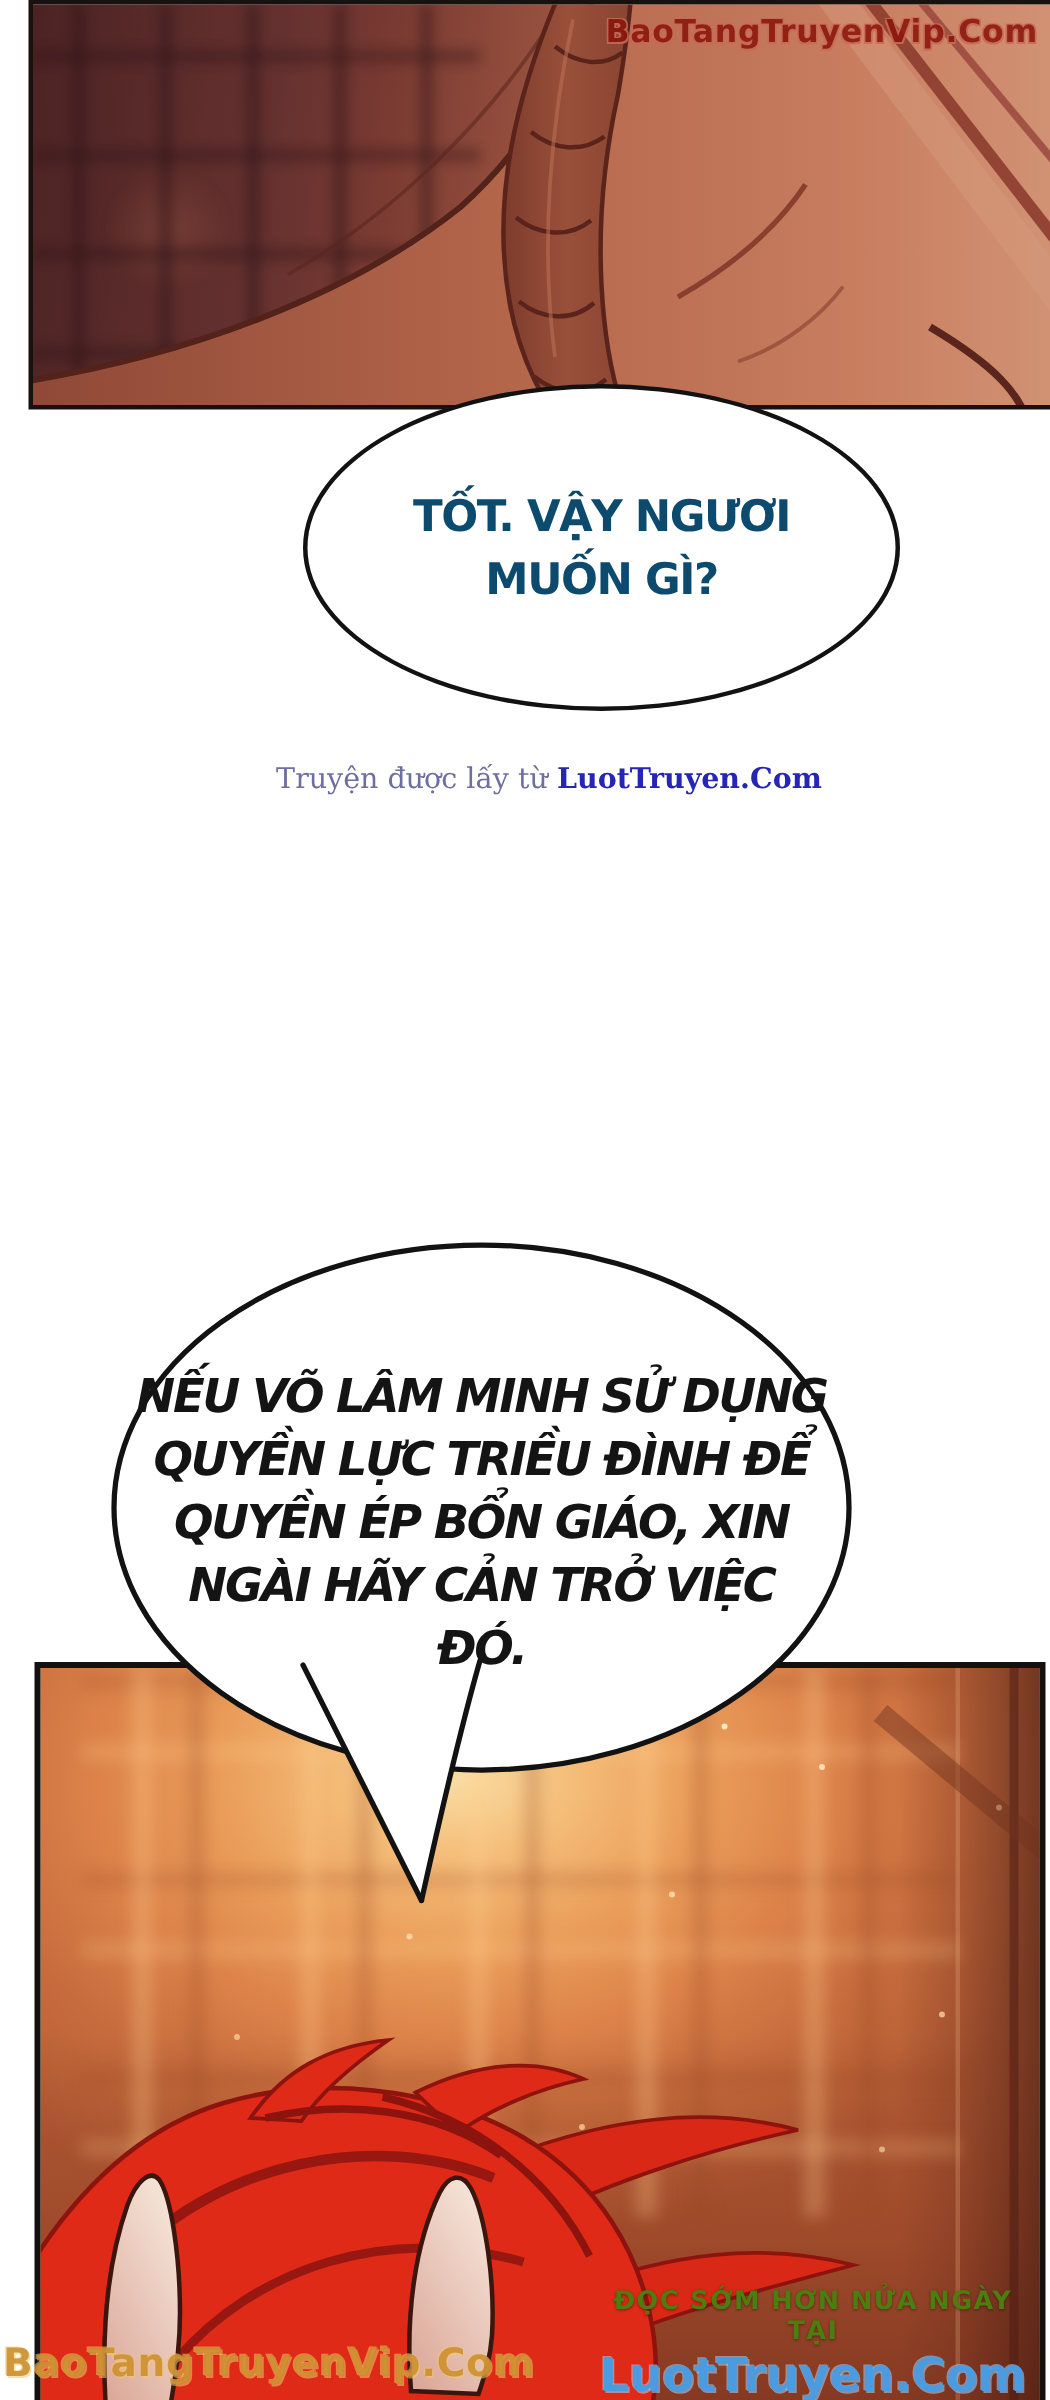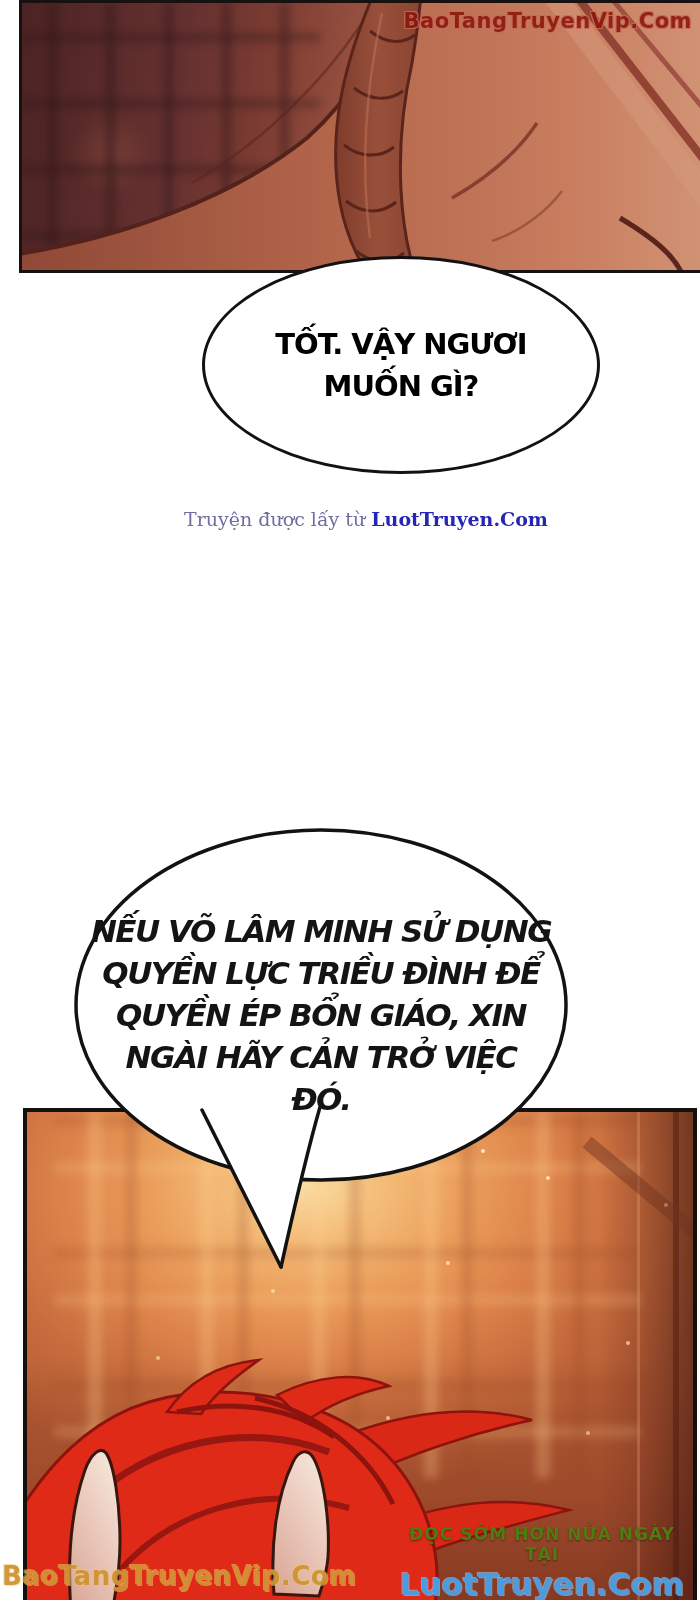--- a/index.html
+++ b/index.html
@@ -37,21 +37,21 @@
   }
 
   
   #bubble1 {
     position:absolute; left:202px; top:256px; width:398px; height:218px;
     background:#ffffff; border:3px solid #121212; border-radius:50%;
     z-index:2; display:flex; flex-direction:column; justify-content:center;
     text-align:center;
   }
   #bubble1 .line {
-    font-size:29px; line-height:42px; font-weight:bold; color:#000000;
+    font-size:29px; line-height:42px; font-weight:bold; color:#0c4a6e;
     letter-spacing:-1px;
   }
 
   
   #credits {
     position:absolute; left:16px; top:506px; width:700px; z-index:1;
     text-align:center; font-family:"DejaVu Serif", serif;
     font-size:19px; line-height:27px; color:#6e6ea2;
   }
   #credits .lnk { font-weight:bold; color:#2526b6; }

